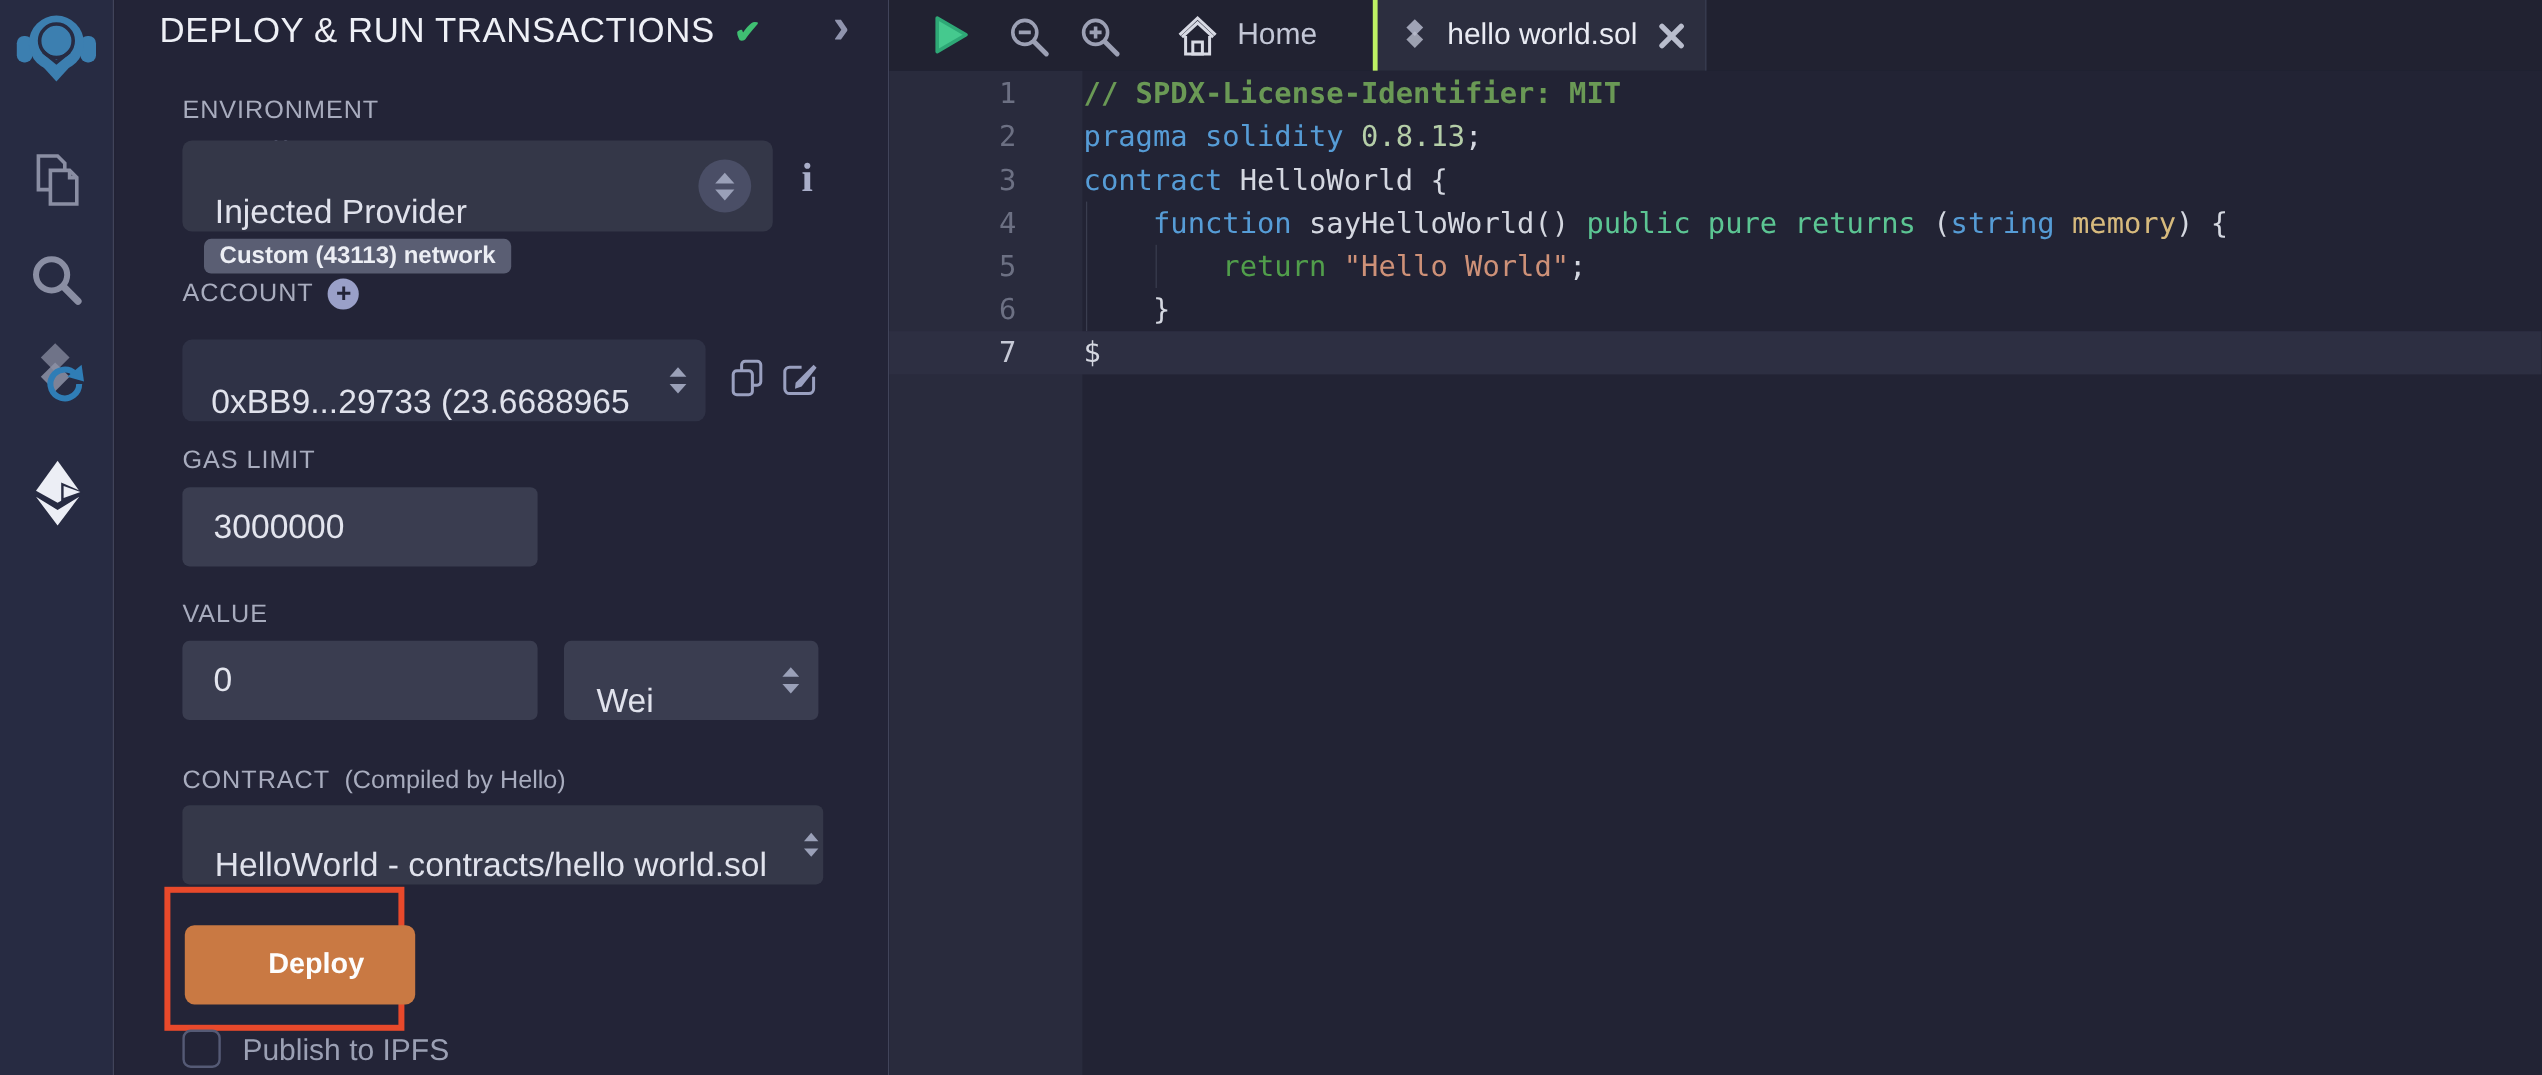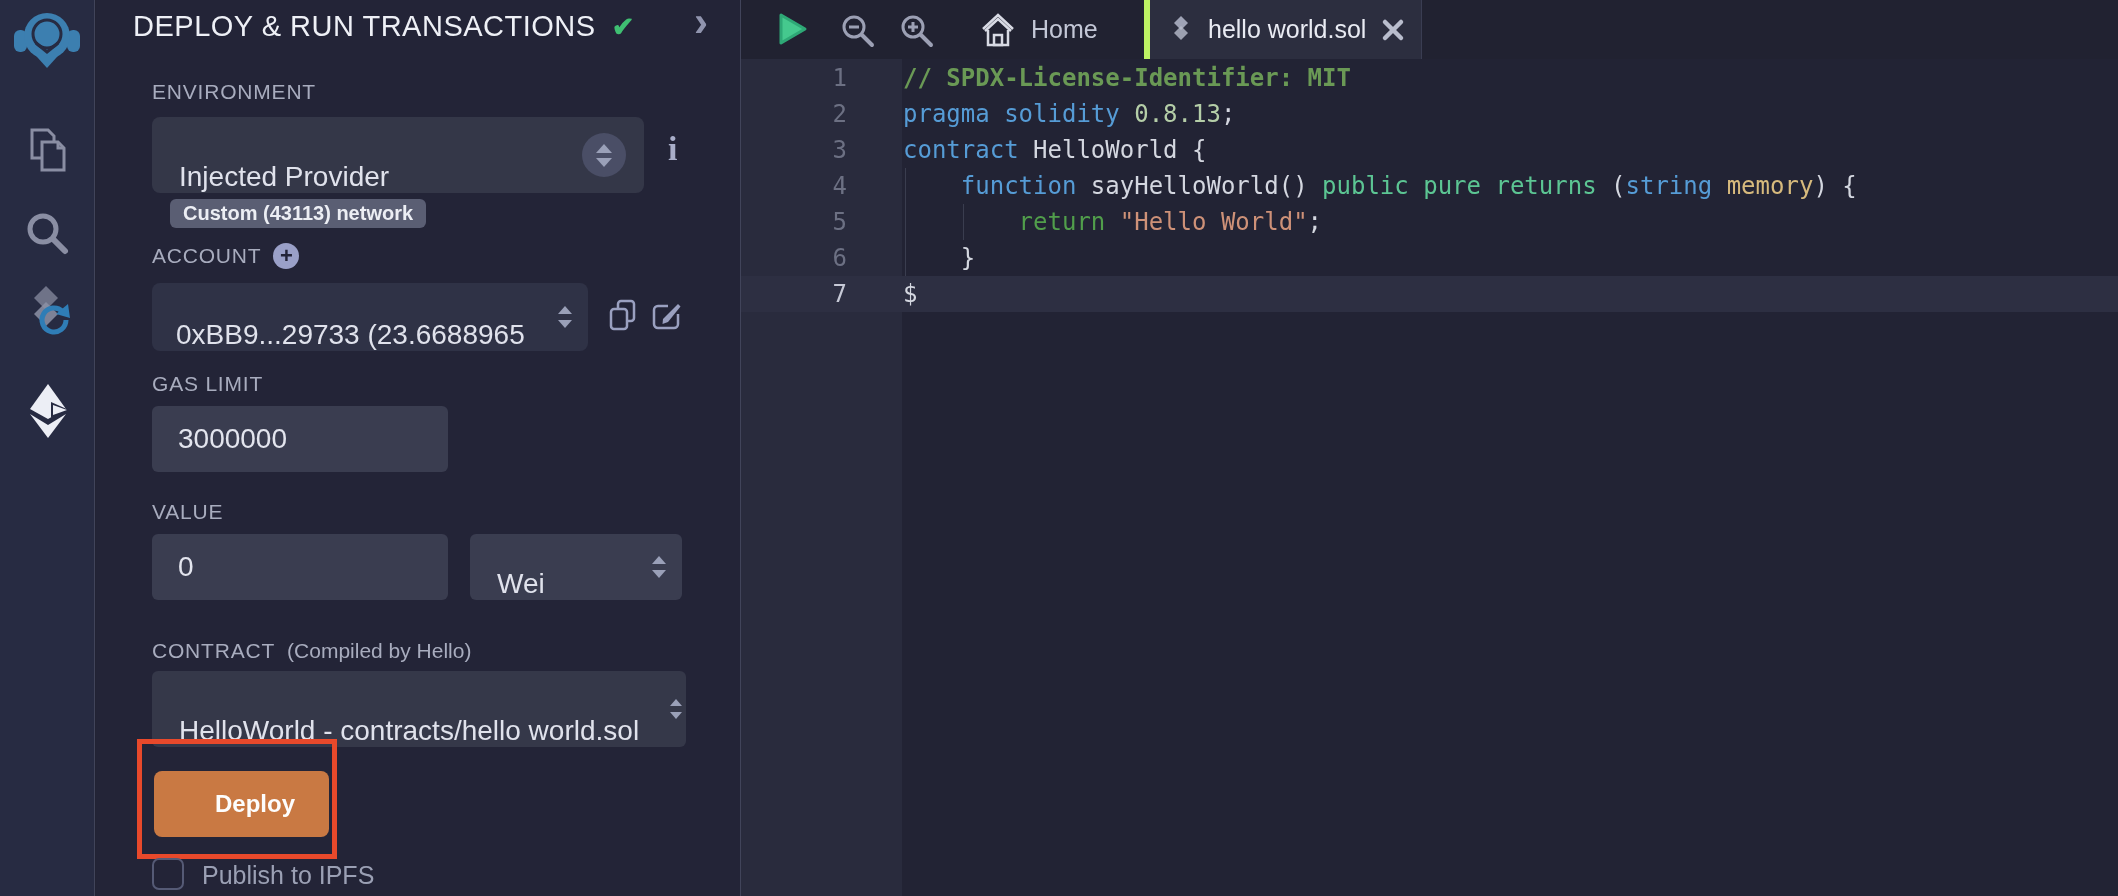--- a/index.html
+++ b/index.html
@@ -44,31 +44,31 @@
   .badge{position:absolute;left:74px;top:199px;background:#5a5e73;color:#eceef4;font-size:20px;font-weight:700;border-radius:6px;padding:3px 13px;}
 
   .text-input{position:absolute;background:#3a3d50;border:none;outline:none;border-radius:6px;color:#e3e5ee;font-size:28px;padding:0 0 0 26px;font-family:"Liberation Sans",sans-serif;box-sizing:border-box;}
 
   .plus-circle{width:26px;height:26px;border-radius:50%;background:#9aa0c8;color:#232438;font-size:22px;font-weight:700;display:flex;align-items:center;justify-content:center;line-height:1;}
   .info-glyph{position:absolute;left:572px;top:130px;font-family:"Liberation Serif",serif;font-weight:700;font-size:34px;color:#a9aec9;cursor:pointer;}
 
   .icon-btn{position:absolute;cursor:pointer;}
 
   .red-annotation{position:absolute;left:41px;top:739px;width:200px;height:120px;border:5px solid var(--annotation-red,#e8492b);box-sizing:border-box;pointer-events:none;}
-  .deploy-btn{position:absolute;left:58px;top:771px;width:175px;height:66px;background:var(--accent-orange,#c97943);border:none;border-radius:8px;color:#fdfdfd;font-size:24px;font-weight:700;font-family:"Liberation Sans",sans-serif;cursor:pointer;padding-left:33px;}
+  .deploy-btn{position:absolute;left:58px;top:771px;width:192px;height:66px;background:var(--accent-orange,#c97943);border:none;border-radius:8px;color:#fdfdfd;font-size:24px;font-weight:700;font-family:"Liberation Sans",sans-serif;cursor:pointer;padding-left:33px;}
   .ipfs-checkbox{position:absolute;left:56px;top:858px;width:32px;height:32px;border:2px solid #555a75;border-radius:7px;background:transparent;box-sizing:border-box;cursor:pointer;}
   .ipfs-label{position:absolute;left:106px;top:860px;font-size:25px;color:#9ba0b4;line-height:30px;}
 
   
   .editor{position:absolute;left:741px;top:0;width:1377px;height:896px;background:#222334;}
   .tabbar{position:absolute;left:0;top:0;width:100%;height:59px;background:#212231;}
   .tb-icon{position:absolute;top:12px;cursor:pointer;}
   .tab-home{position:absolute;left:222px;top:0;height:59px;display:flex;align-items:center;gap:14px;padding:0 16px;cursor:pointer;}
   .tab-home .tab-label{font-size:25px;color:#c3c7d6;}
-  .tab-active{position:absolute;left:403px;top:0;width:278px;height:59px;box-sizing:border-box;background:#2c2e3f;border-left:6px solid #bef264;border-right:1px solid #3a3d52;display:flex;align-items:center;padding-left:18px;cursor:pointer;}
+  .tab-active{position:absolute;left:403px;top:0;width:278px;height:59px;box-sizing:border-box;background:#2c2e3f;border-left:4px solid #bef264;border-right:1px solid #3a3d52;display:flex;align-items:center;padding-left:18px;cursor:pointer;}
   .tab-active .tab-label{font-size:25px;color:#e9ebf3;margin-left:14px;}
   .close-x{margin-left:auto;margin-right:16px;cursor:pointer;}
 
   .code-area{position:absolute;left:0;top:59px;right:0;bottom:0;background:#222334;}
   .gutter-strip{position:absolute;left:0;top:0;width:161px;height:100%;background:#292b3d;}
   .guide{position:absolute;width:1px;background:#3a3d4f;}
   #code-rows{position:absolute;left:0;top:1px;width:100%;}
   .code-line{display:flex;height:36px;line-height:36px;width:100%;}
   .code-line.active{background:#2d2f42;}
   .glyph-cell{width:34px;flex:0 0 34px;}
@@ -152,21 +152,21 @@
   <div class="select-box" style="left:56px;top:117px;width:492px;height:76px;">
     <span class="sel-text">Injected Provider</span>
     <span class="circle-arrows">
         <span class="tri-up"></span>
         <span class="tri-down"></span>
       </span>
   </div>
   <span class="info-glyph">i</span>
   <div class="badge">Custom (43113) network</div>
 
-  <div class="field-label-row" style="left:56px;top:243px;">
+  <div class="field-label-row" style="left:56px;top:232px;">
     <span class="field-label">ACCOUNT</span>
     <span class="plus-circle">+</span>
   </div>
   <div class="select-box" style="left:56px;top:283px;width:436px;height:68px;background:#2f3246;">
     <span class="sel-text" style="padding-left:24px;">0xBB9...29733 (23.6688965</span>
     <span class="caret-pair">
         <span class="tri-up"></span>
         <span class="tri-down"></span>
       </span>
   </div>
@@ -197,21 +197,21 @@
     <span class="caret-pair">
         <span class="tri-up"></span>
         <span class="tri-down"></span>
       </span>
   </div>
 
   <div class="field-label-row" style="left:56px;top:639px;">
     <span class="field-label">CONTRACT</span>
     <span class="field-note">(Compiled by Hello)</span>
   </div>
-  <div class="select-box" style="left:56px;top:671px;width:534px;height:76px;background:#353849;border-radius:6px;">
+  <div class="select-box" style="left:56px;top:671px;width:534px;height:66px;background:#353849;border-radius:6px;">
     <span class="sel-text">HelloWorld - contracts/hello world.sol</span>
     <span class="caret-pair small">
         <span class="tri-up"></span>
         <span class="tri-down"></span>
       </span>
   </div>
 
   <div class="red-annotation"></div>
   <button class="deploy-btn">Deploy</button>
 

